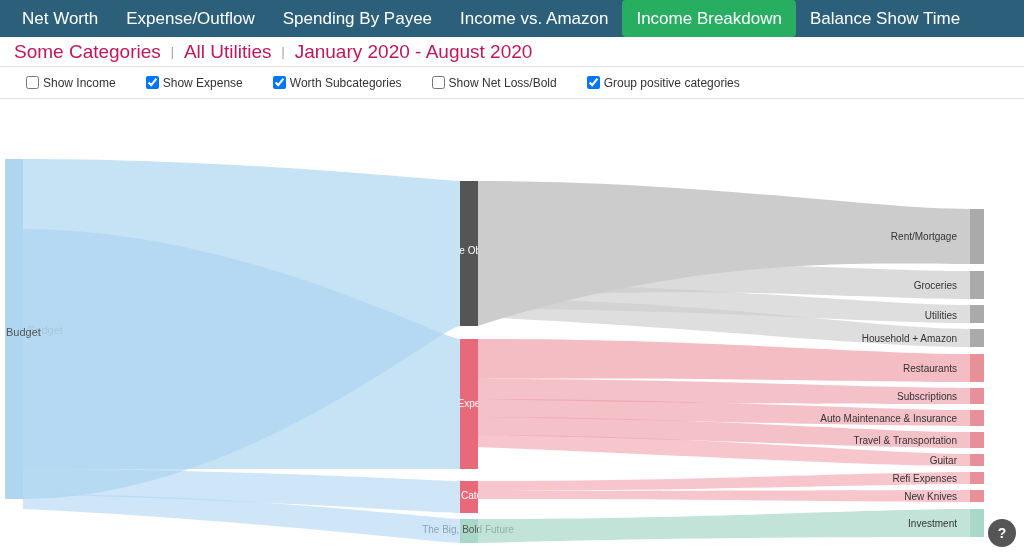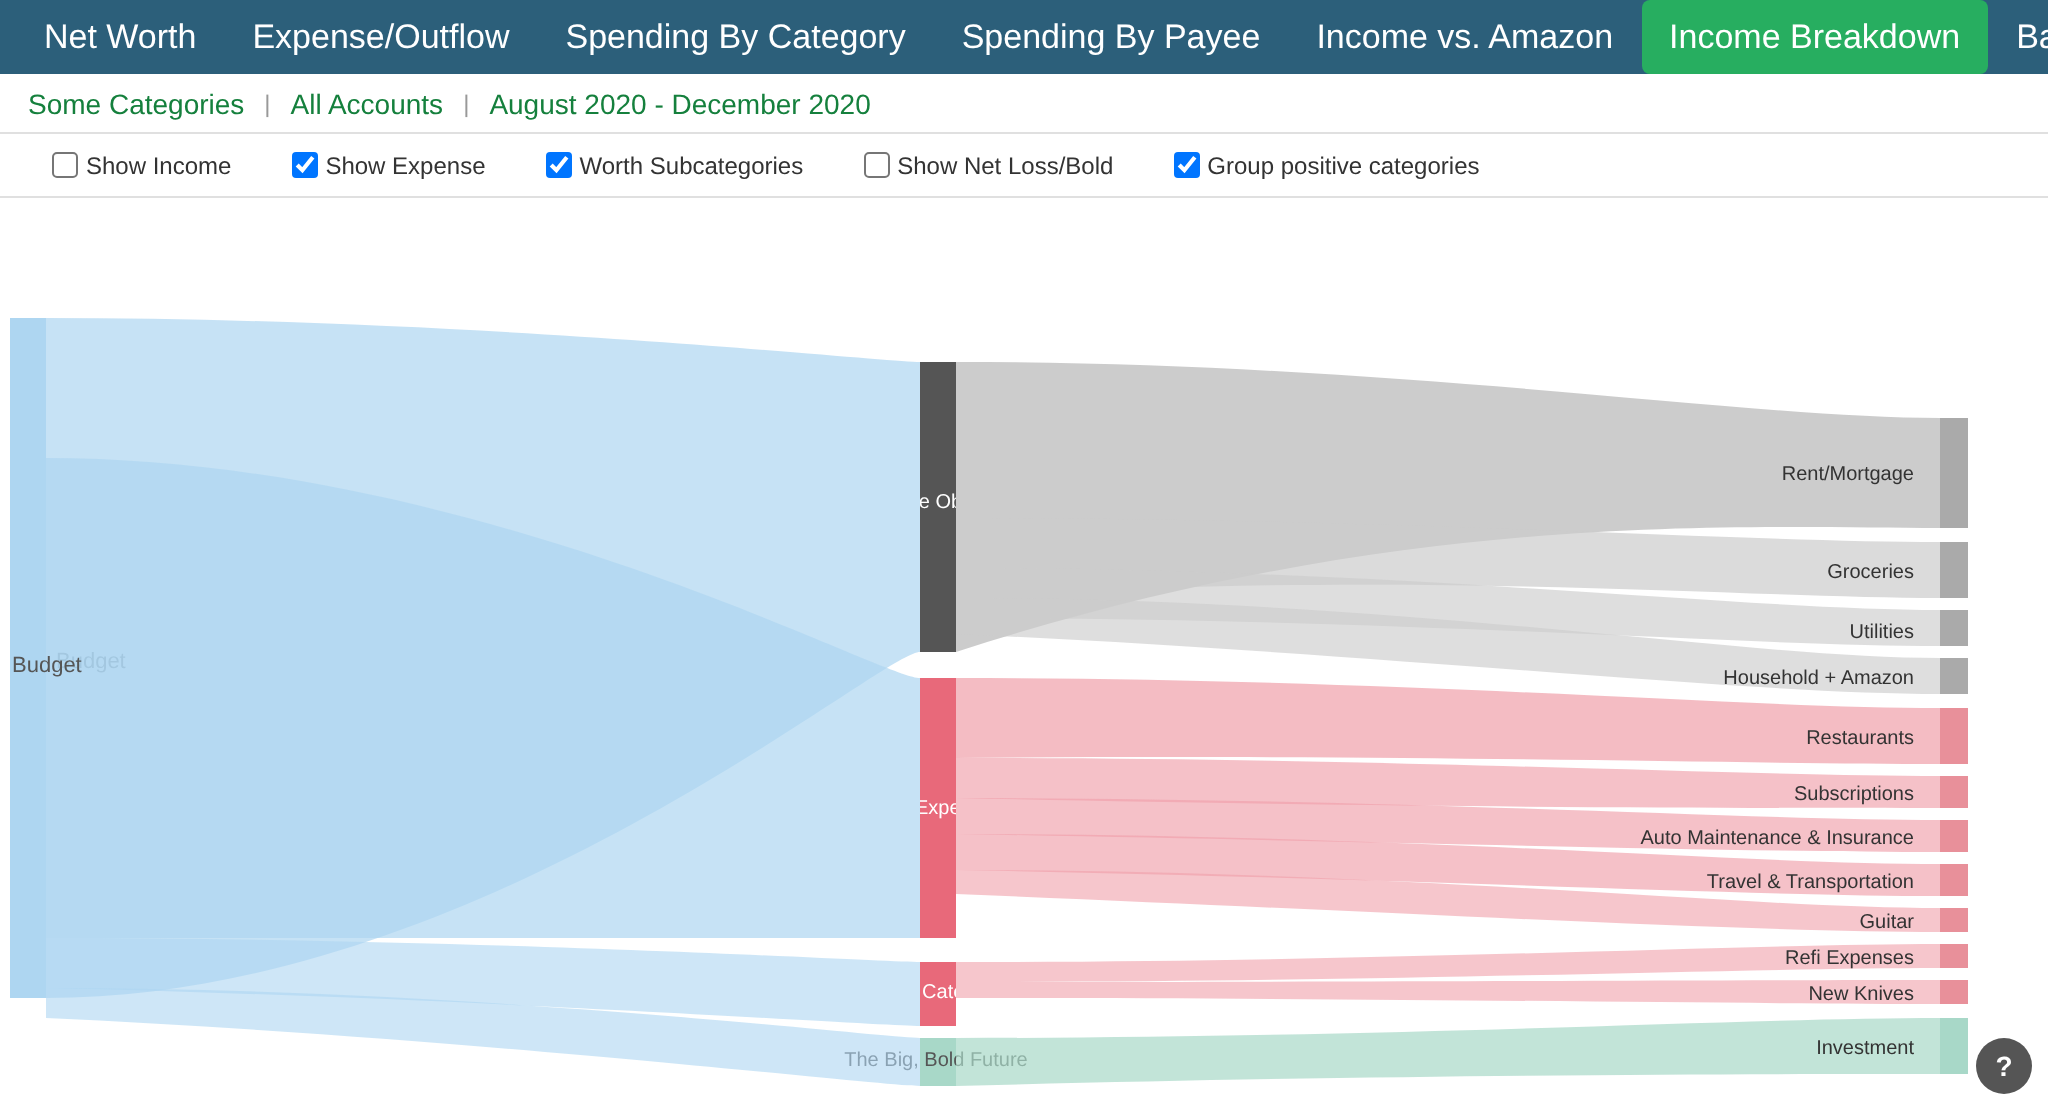--- a/index.html
+++ b/index.html
@@ -31,22 +31,22 @@
     
     #sub-nav {
       display: flex;
       align-items: center;
       height: 30px;
       padding: 0 10px;
       border-bottom: 1px solid #e0e0e0;
       gap: 6px;
     }
     .sub-nav-item {
-      font-size: 14px;
-      color: #15803d;
+      font-size: 19px;
+      color: #be185d;
       cursor: pointer;
       padding: 2px 4px;
     }
     .sub-nav-separator {
       color: #999;
       font-size: 12px;
     }
 
     
     #filters {
@@ -108,33 +108,32 @@
       font-weight: bold;
       cursor: pointer;
     }
   </style>
 </head>
 <body>
 
 <div id="top-nav">
   <div class="nav-item">Net Worth</div>
   <div class="nav-item">Expense/Outflow</div>
-  <div class="nav-item">Spending By Category</div>
   <div class="nav-item">Spending By Payee</div>
   <div class="nav-item">Income vs. Amazon</div>
   <div class="nav-item active">Income Breakdown</div>
   <div class="nav-item">Balance Show Time</div>
 </div>
 
 <div id="sub-nav">
   <span class="sub-nav-item">Some Categories</span>
   <span class="sub-nav-separator">|</span>
-  <span class="sub-nav-item">All Accounts</span>
+  <span class="sub-nav-item">All Utilities</span>
   <span class="sub-nav-separator">|</span>
-  <span class="sub-nav-item">August 2020 - December 2020</span>
+  <span class="sub-nav-item">January 2020 - August 2020</span>
 </div>
 
 <div id="filters">
   <label class="filter-item">
     <input type="checkbox" style="">
     <span>Show Income</span>
   </label>
   <label class="filter-item">
     <input type="checkbox" checked="" style="">
     <span>Show Expense</span>

